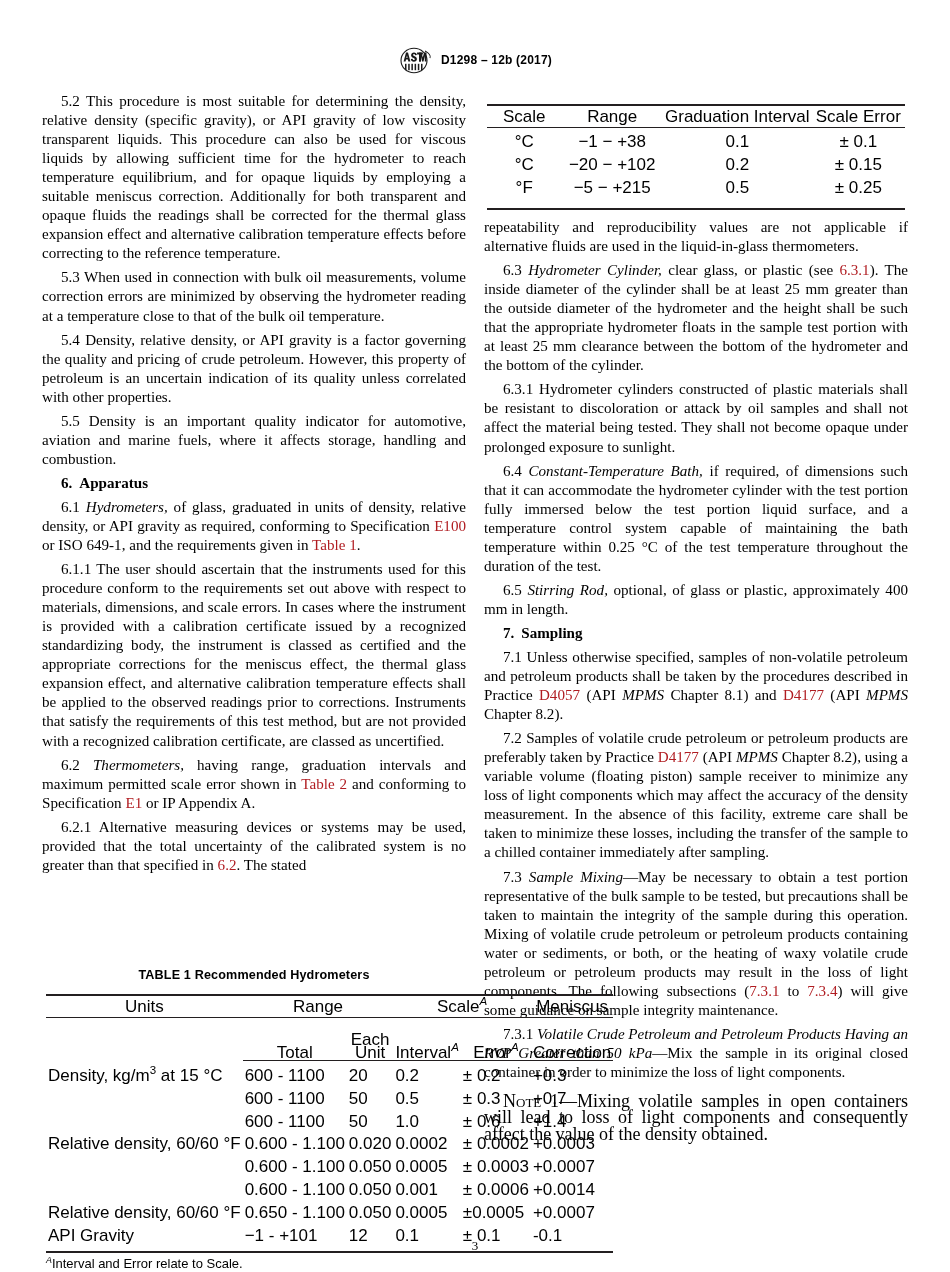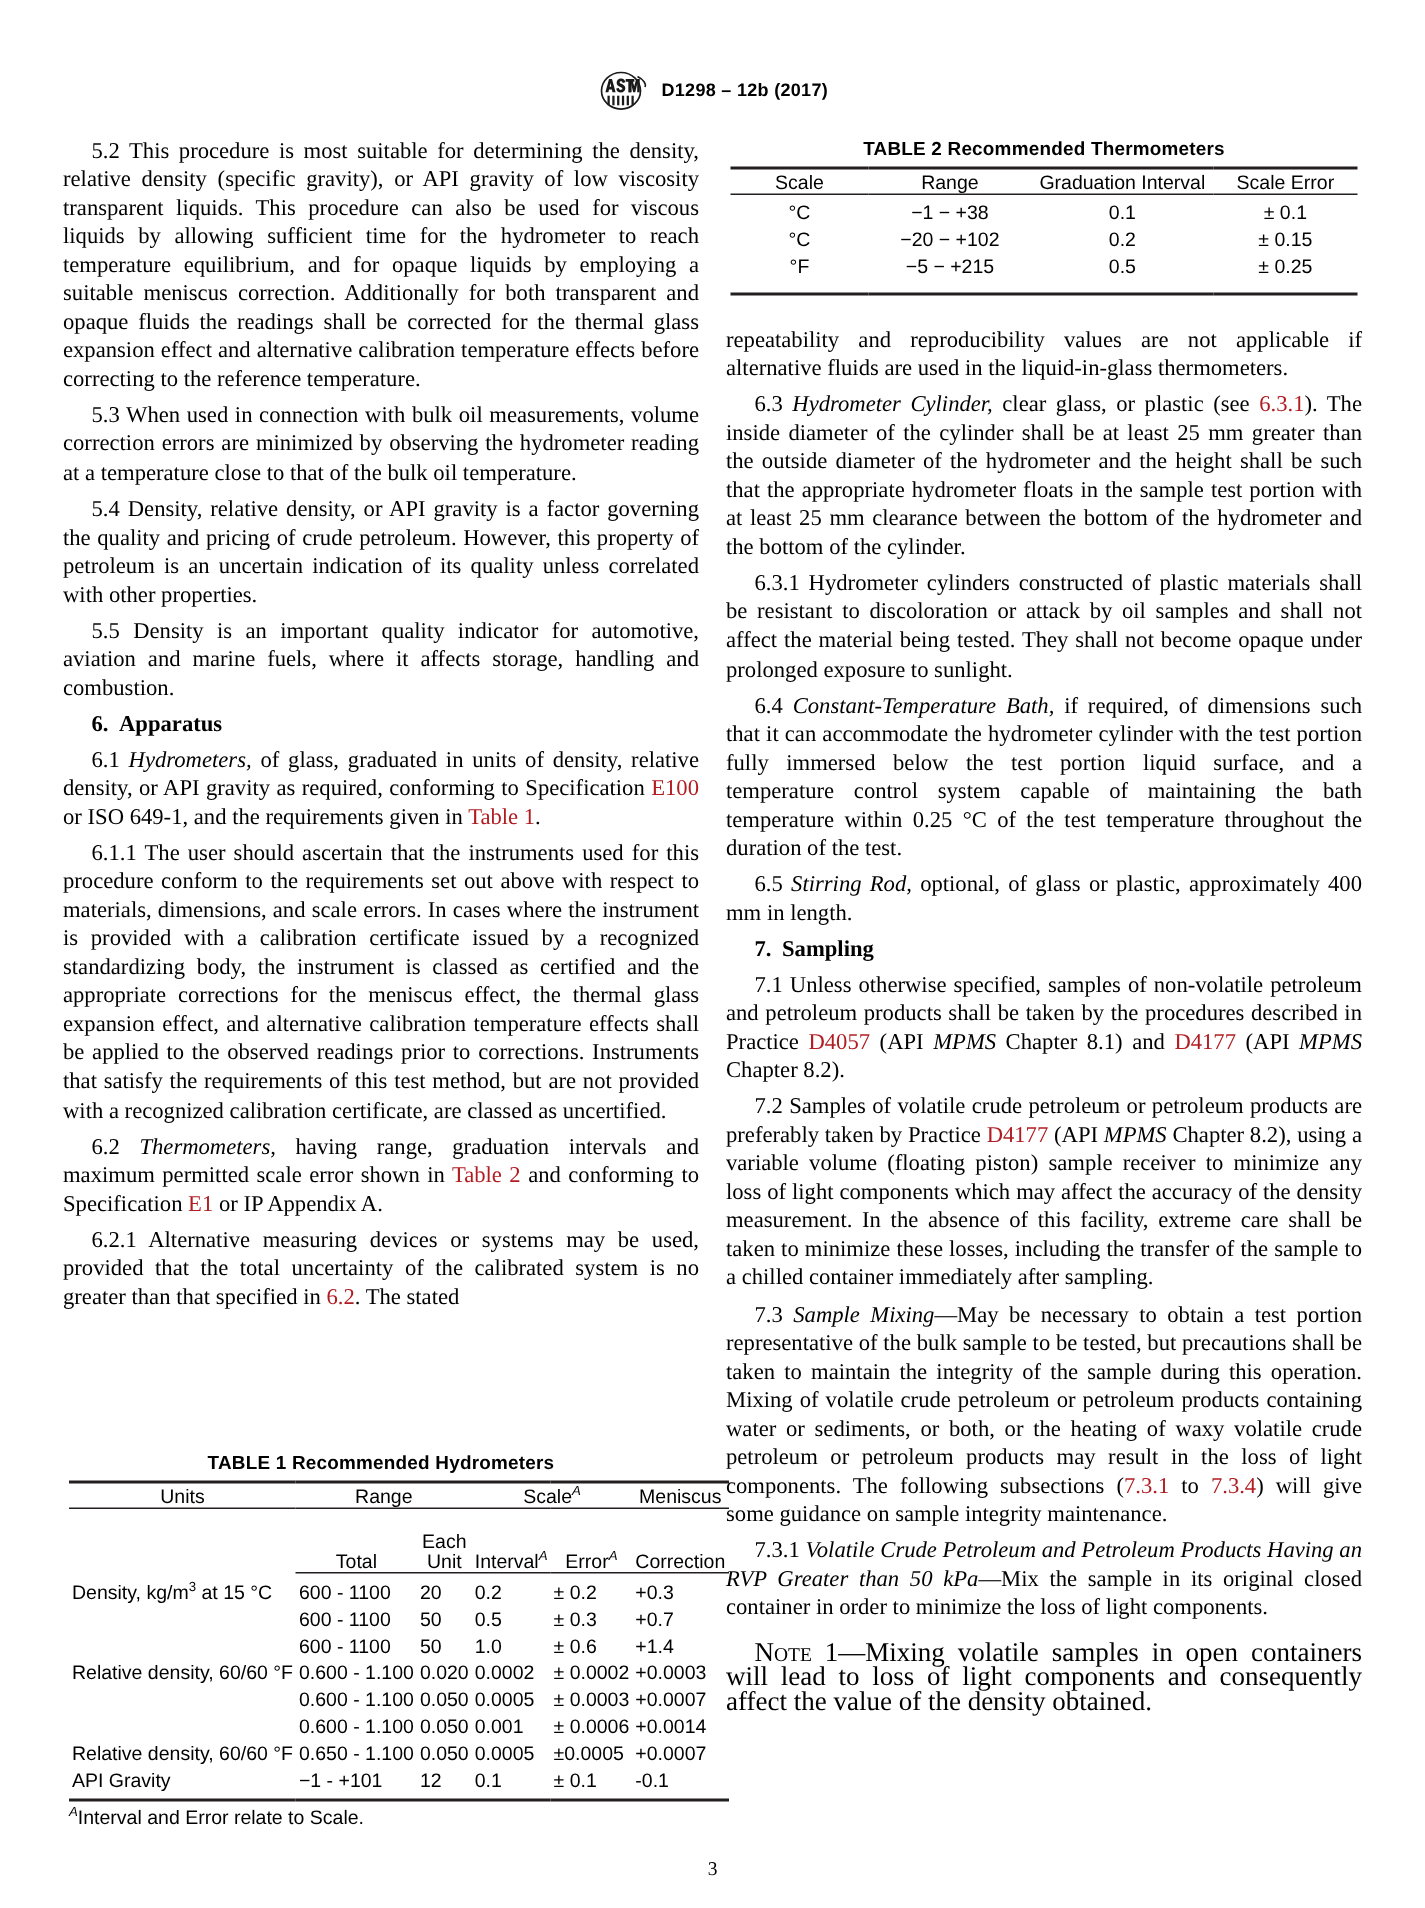--- a/index.html
+++ b/index.html
@@ -107,22 +107,23 @@
     font-family: "Liberation Sans", sans-serif;
     font-weight: bold;
     font-size: 12.6px;
     text-align: center;
     margin-bottom: 5px;
     letter-spacing: 0.15px;
   }
   table.astm {
     border-collapse: collapse;
     width: 100%;
-    font-size: 13px;
+    font-size: 17px;
     font-family: "Liberation Sans", sans-serif;
+    margin-top: 12px;
   }
   table.astm td, table.astm th {
     padding: 0.5px 2px;
     font-weight: normal;
     vertical-align: top;
     white-space: nowrap;
   }
   .rule-top {
     border-top: 2.6px solid #231f20;
   }
@@ -308,21 +309,20 @@
       <i>Volatile Crude Petroleum and Petroleum Products Having an RVP Greater than 50 kPa</i><span>—Mix the sample in its original closed container in order to minimize the loss of light components.</span>
     </p>
 
     <p class="note">
       <span class="nlabel">Note 1</span><span>—Mixing volatile samples in open containers will lead to loss of light components and consequently affect the value of the density obtained.</span>
     </p>
 
   </div>
 
   <div id="table2" class="tbl-wrap">
-    <div class="tbl-title">TABLE 2 Recommended Thermometers</div>
     <table class="astm t2">
       <thead>
         <tr class="rule-top">
           <th class="hdr-cell t2-c1">Scale</th>
           <th class="hdr-cell t2-c2">Range</th>
           <th class="hdr-cell t2-c3">Graduation Interval</th>
           <th class="hdr-cell t2-c4">Scale Error</th>
         </tr>
       </thead>
       <tbody>

